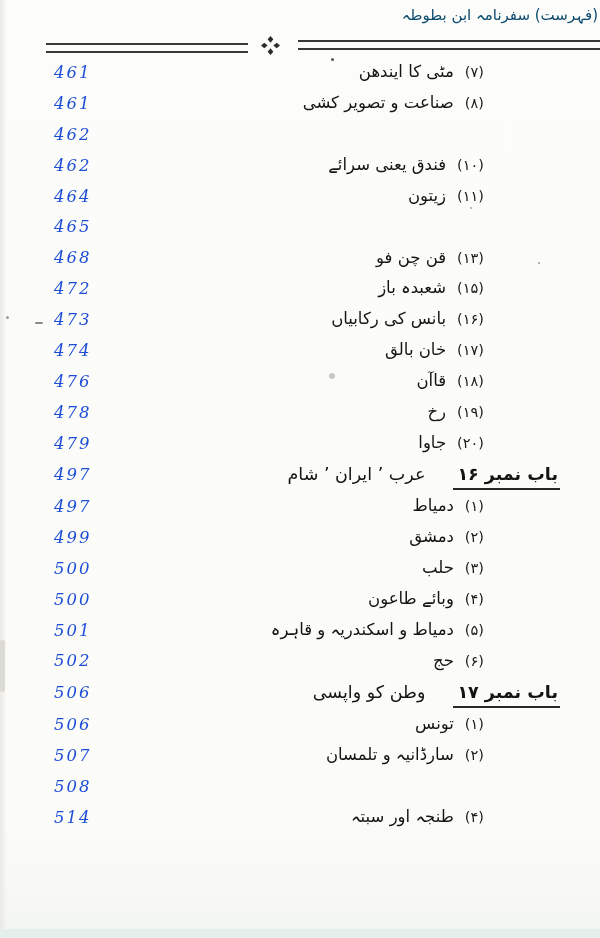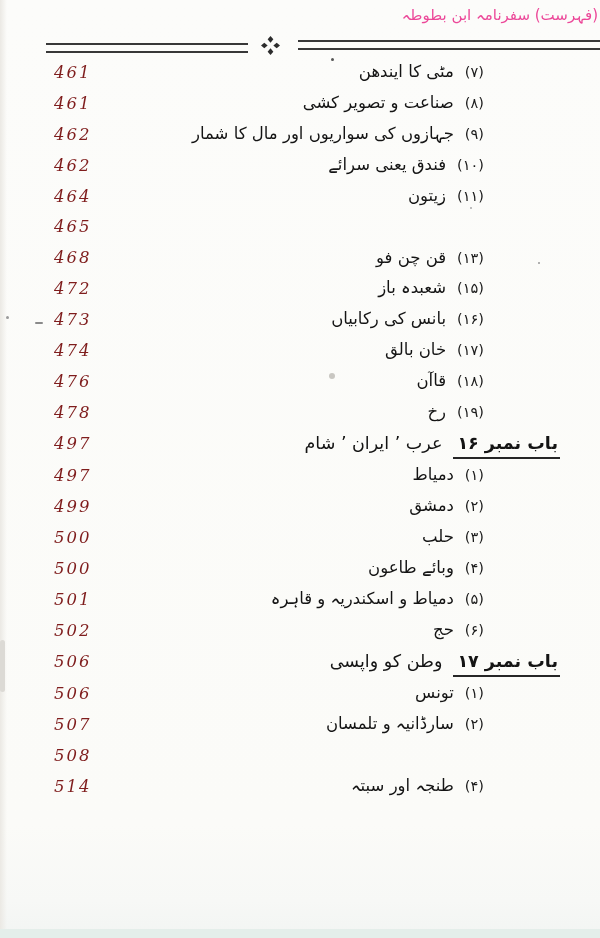--- a/index.html
+++ b/index.html
@@ -14,21 +14,21 @@
     position: absolute; left: 0; top: 0; width: 7px; height: 100%;
     background: linear-gradient(90deg, #ebe9e4, rgba(235,233,228,0));
   }
   .bottom-band {
     position: absolute; left: 0; bottom: 0; width: 100%; height: 9px;
     background: #e4eeea;
   }
   .header-title {
     position: absolute; top: 6px; right: 2px;
     direction: rtl;
-    font-size: 15px; color: #ec4899;
+    font-size: 15px; color: #0c4a6e;
     white-space: nowrap;
   }
   .rule {
     position: absolute; height: 6px;
     border-top: 2px solid #383838;
     border-bottom: 2px solid #383838;
   }
   .rule-right { top: 40px; left: 298px; width: 302px; }
   .rule-left  { top: 43px; left: 46px;  width: 202px; }
   .ornament { position: absolute; top: 36px; left: 261px; width: 19px; height: 19px; }
@@ -37,39 +37,39 @@
   .row {
     height: 30.9px;
     display: flex; align-items: center; justify-content: space-between;
   }
   .pagenum {
     margin-left: 54px;
     font-family: "DejaVu Serif", serif;
     font-style: italic;
     font-size: 16.5px;
     letter-spacing: 2px;
-    color: #7f1d1d;
+    color: #1d4ed8;
     white-space: nowrap;
   }
   .entry {
     direction: rtl;
     color: #141414;
     font-size: 16.5px;
     white-space: nowrap;
     line-height: 1;
   }
   .row.item .entry { margin-right: 116px; }
   .row.chapter { height: 32.5px; }
   .row.chapter .entry { margin-right: 40px; font-size: 17.5px; }
   .entry .num { font-size: 14.5px; margin-left: 11px; color: #1a1a1a; }
   .chapter-label {
     font-weight: bold;
     border-bottom: 2px solid #262626;
     padding: 0 2px 4px 4px;
-    margin-left: 11px;
+    margin-left: 28px;
   }
   .chapter-title { }
 
   .speck { position: absolute; border-radius: 50%; }
   .s1 { left: 331px; top: 58px;  width: 3px; height: 3px; background: #555; }
   .s2 { left: 35px;  top: 322px; width: 8px; height: 2px; background: #8a8a8a; border-radius: 1px; }
   .s3 { left: 6px;   top: 316px; width: 3px; height: 3px; background: #9a9a9a; }
   .s4 { left: 0px;   top: 640px; width: 5px; height: 52px; background: #dcdad5; border-radius: 3px; }
   .s5 { left: 538px; top: 262px; width: 2px; height: 2px; background: #999; }
   .s6 { left: 470px; top: 207px; width: 2px; height: 2px; background: #aaa; }
@@ -100,21 +100,20 @@
     <div class="row item">
       <span class="pagenum">461</span>
       <span class="entry" dir="rtl"><span class="num">(۷)</span><span class="title">مٹی کا ایندھن</span></span>
     </div>
     <div class="row item">
       <span class="pagenum">461</span>
       <span class="entry" dir="rtl"><span class="num">(۸)</span><span class="title">صناعت و تصویر کشی</span></span>
     </div>
     <div class="row item">
       <span class="pagenum">462</span>
-      <span class="entry" dir="rtl"><span class="num">(۹)</span><span class="title">جہازوں کی سواریوں اور مال کا شمار</span></span>
     </div>
     <div class="row item">
       <span class="pagenum">462</span>
       <span class="entry" dir="rtl"><span class="num">(۱۰)</span><span class="title">فندق یعنی سرائے</span></span>
     </div>
     <div class="row item">
       <span class="pagenum">464</span>
       <span class="entry" dir="rtl"><span class="num">(۱۱)</span><span class="title">زیتون</span></span>
     </div>
     <div class="row item">
@@ -136,20 +135,24 @@
       <span class="pagenum">474</span>
       <span class="entry" dir="rtl"><span class="num">(۱۷)</span><span class="title">خان بالق</span></span>
     </div>
     <div class="row item">
       <span class="pagenum">476</span>
       <span class="entry" dir="rtl"><span class="num">(۱۸)</span><span class="title">قاآن</span></span>
     </div>
     <div class="row item">
       <span class="pagenum">478</span>
       <span class="entry" dir="rtl"><span class="num">(۱۹)</span><span class="title">رخ</span></span>
+    </div>
+    <div class="row item">
+      <span class="pagenum">479</span>
+      <span class="entry" dir="rtl"><span class="num">(۲۰)</span><span class="title">جاوا</span></span>
     </div>
     <div class="row chapter">
       <span class="pagenum">497</span>
       <span class="entry" dir="rtl"><span class="chapter-label">باب نمبر ۱۶</span><span class="chapter-title">عرب ’ ایران ’ شام</span></span>
     </div>
     <div class="row item">
       <span class="pagenum">497</span>
       <span class="entry" dir="rtl"><span class="num">(۱)</span><span class="title">دمیاط</span></span>
     </div>
     <div class="row item">

